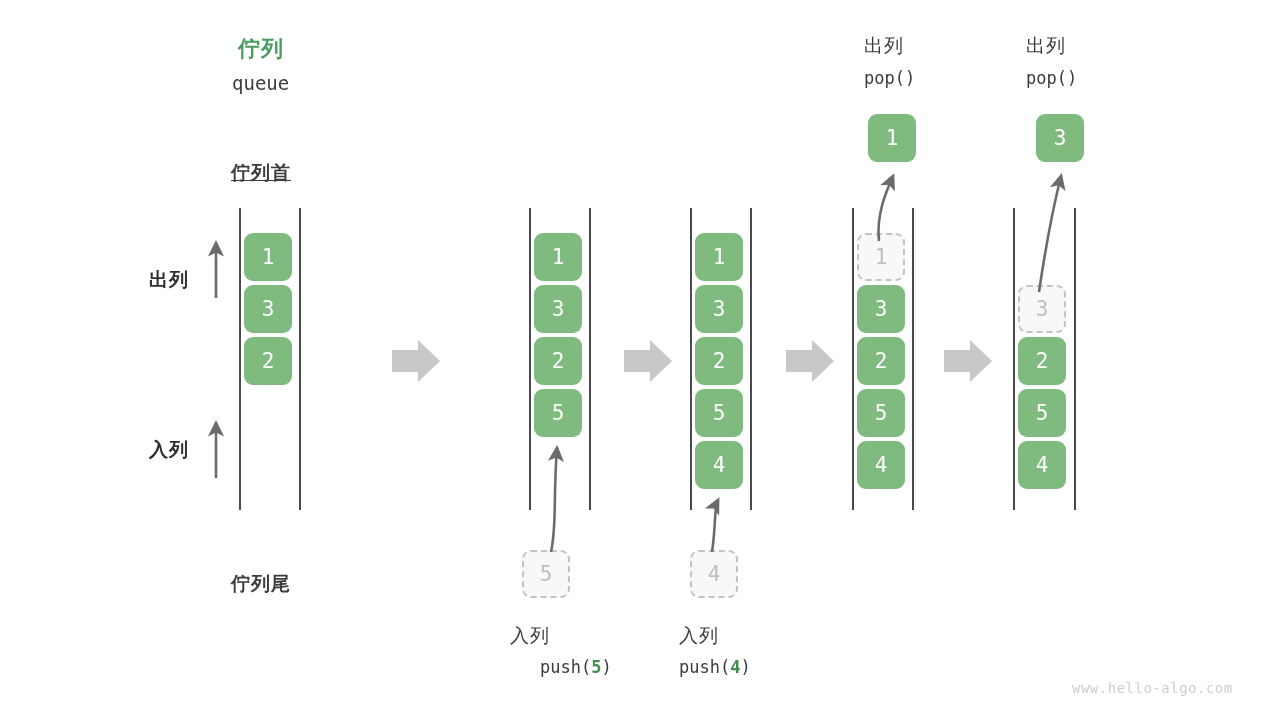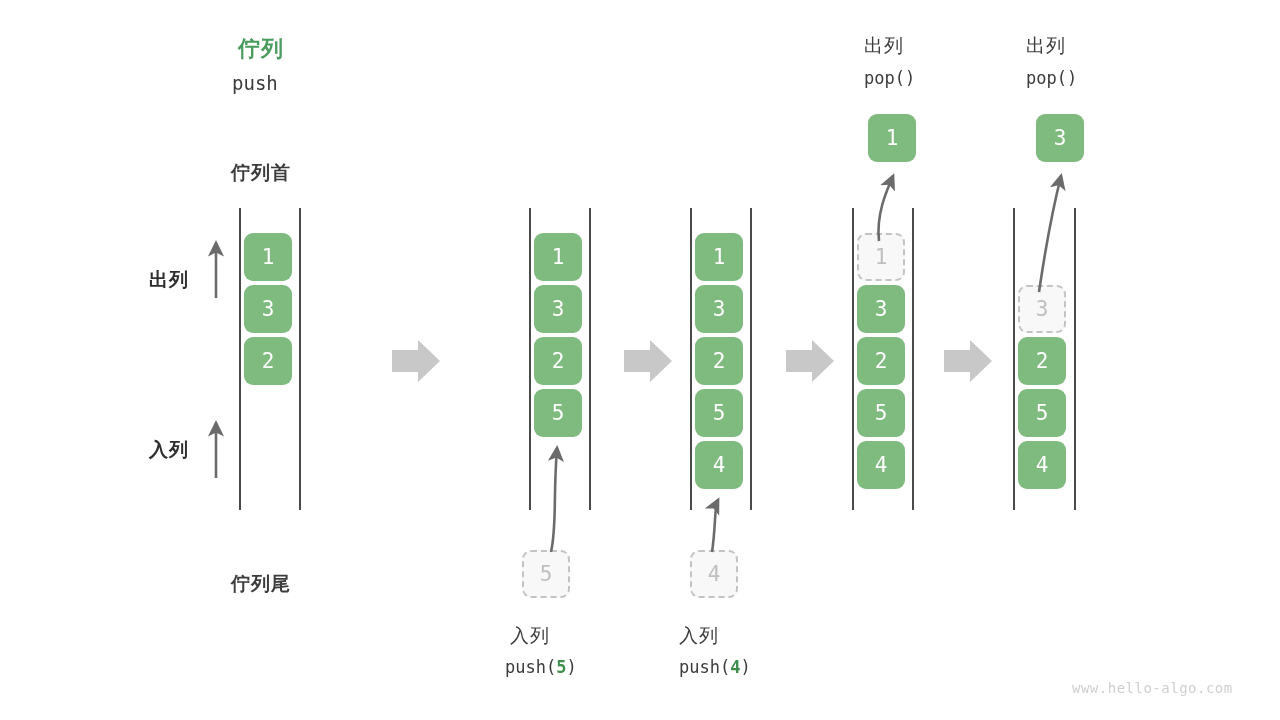--- a/index.html
+++ b/index.html
@@ -108,23 +108,23 @@
     height: 720px;
     pointer-events: none;
   }
 </style>
 </head>
 <body>
 
 <div id="stage">
 
   <div class="abs title-cn" style="left:238px; top:34px;">佇列</div>
-  <div class="abs title-en" style="left:232px; top:72px;">push</div>
-
-  <div class="abs head-label" style="left:231px; top:160px;">佇列首</div>
+  <div class="abs title-en" style="left:232px; top:72px;">queue</div>
+
+  <div class="abs head-label" style="left:231px; top:160px;text-decoration:underline;">佇列首</div>
   <div class="abs head-label" style="left:231px; top:571px;">佇列尾</div>
 
   <div class="abs side-label" style="left:149px; top:267px;">出列</div>
   <div class="abs side-label" style="left:149px; top:437px;">入列</div>
 
   <div class="rail" style="left:239px; top:208px; height:302px;"></div>
   <div class="rail" style="left:299px; top:208px; height:302px;"></div>
   <div class="cell" style="left:244px; top:233px;">
       <span>1</span>
     </div>
@@ -146,21 +146,21 @@
   <div class="cell" style="left:534px; top:337px;">
       <span>2</span>
     </div>
   <div class="cell" style="left:534px; top:389px;">
       <span>5</span>
     </div>
   <div class="cell ghost" style="left:522px; top:550px;">
       <span>5</span>
     </div>
   <div class="abs op-cn" style="left:510px; top:623px;">入列</div>
-  <div class="abs op-code" style="left:505px; top:657px;"><span>push(</span><span class="arg">5</span><span>)</span></div>
+  <div class="abs op-code" style="left:540px; top:657px;"><span>push(</span><span class="arg">5</span><span>)</span></div>
 
   <div class="rail" style="left:690px; top:208px; height:302px;"></div>
   <div class="rail" style="left:750px; top:208px; height:302px;"></div>
   <div class="cell" style="left:695px; top:233px;">
       <span>1</span>
     </div>
   <div class="cell" style="left:695px; top:285px;">
       <span>3</span>
     </div>
   <div class="cell" style="left:695px; top:337px;">

